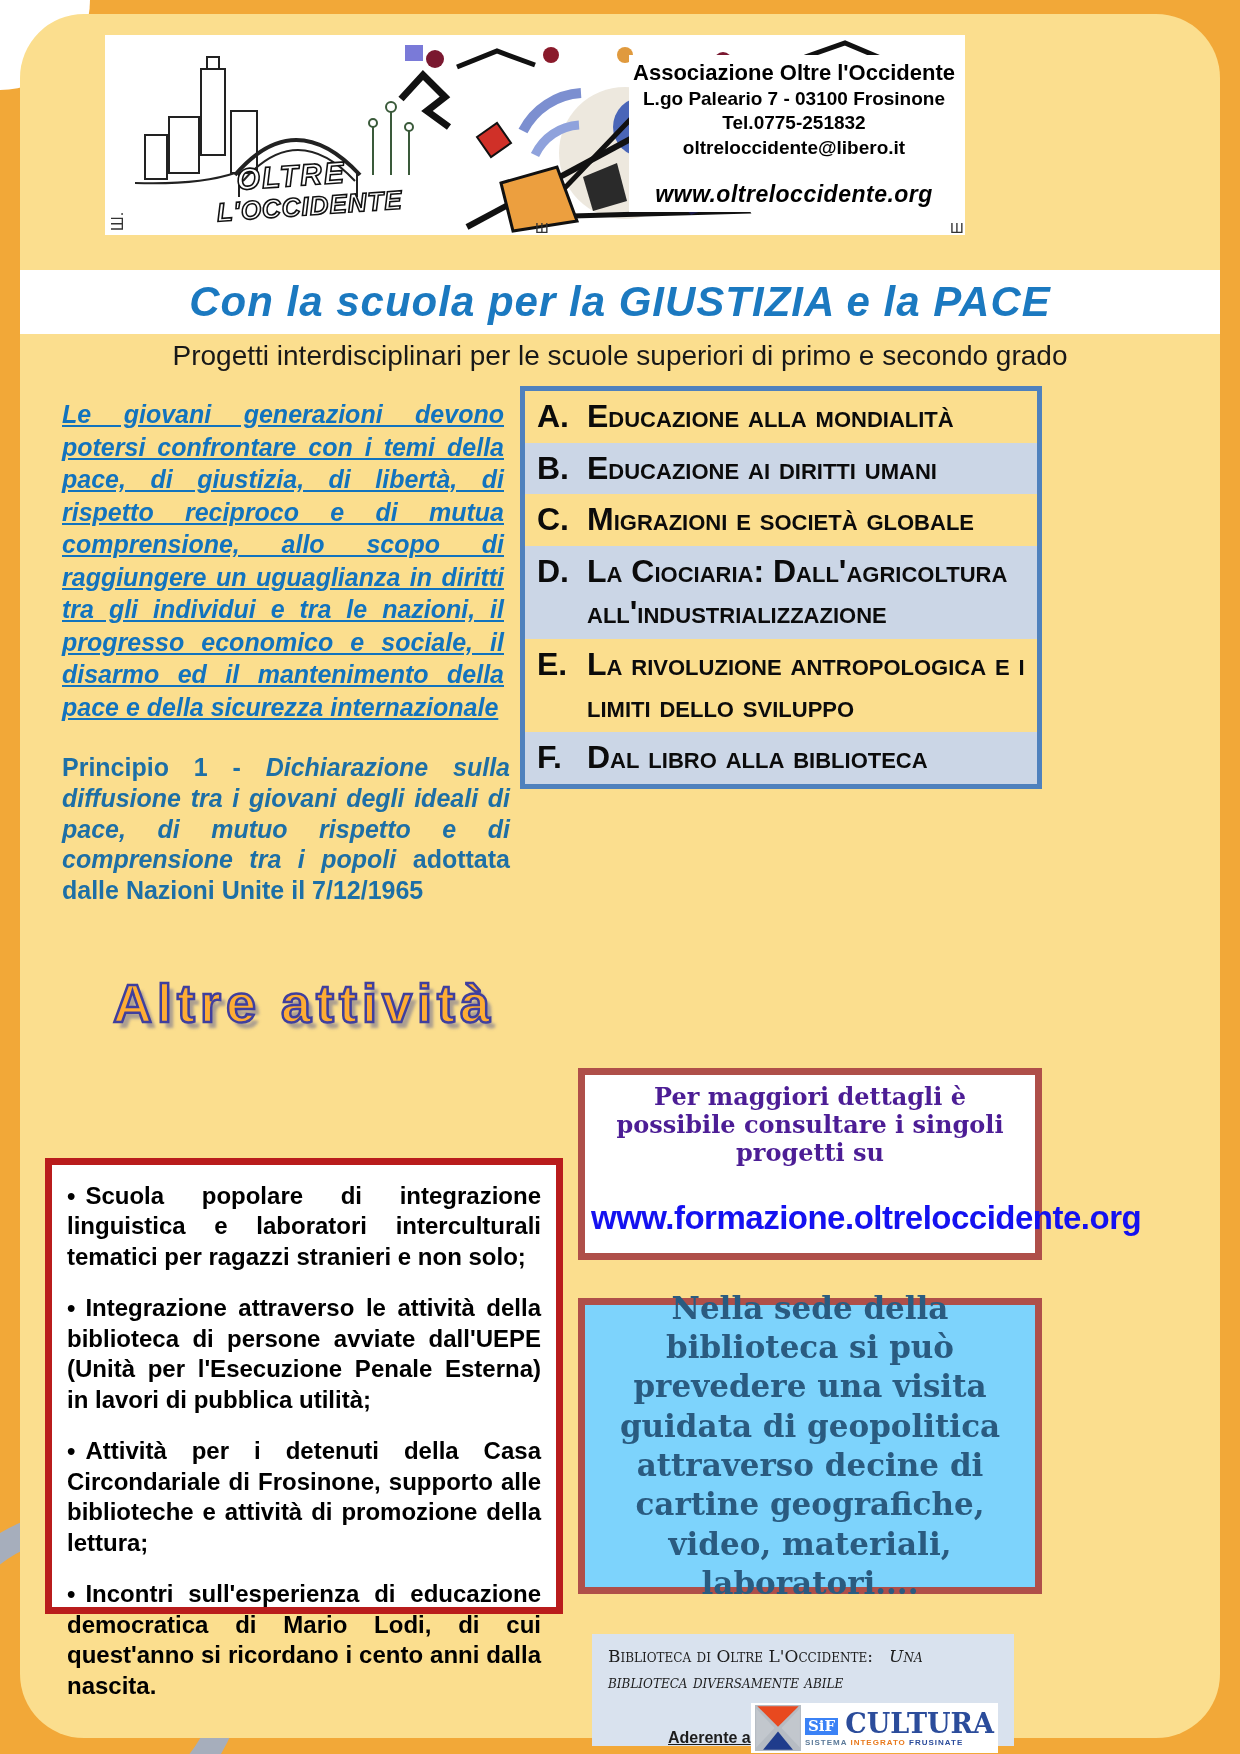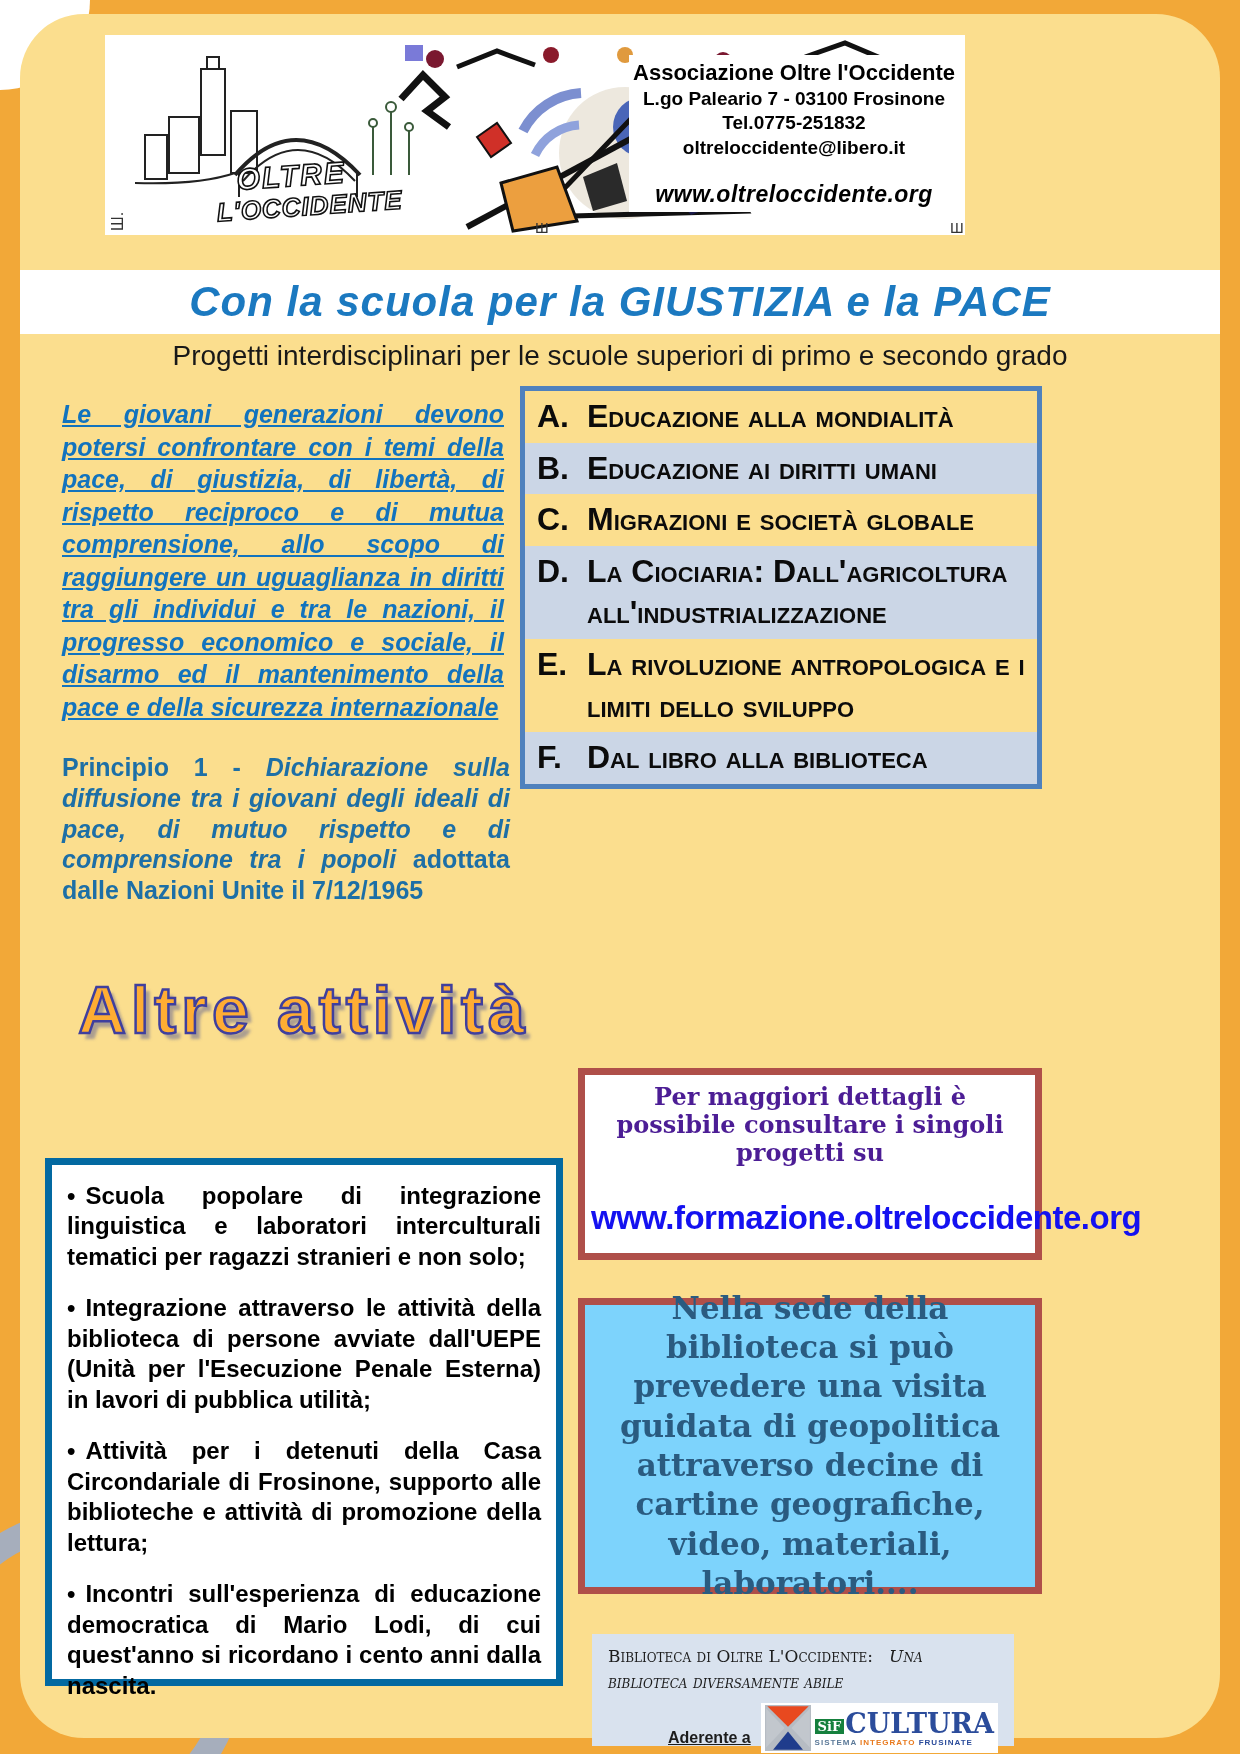--- a/index.html
+++ b/index.html
@@ -39,27 +39,27 @@
     background:#FBDE8E;}
   .pi{display:flex;padding:5px 8px 5px 12px;font-weight:bold;color:#0b0b0b;
     font-variant:small-caps;font-size:32px;line-height:1.3;}
   .pi .lab{width:50px;flex:none;}
   .pi .txt{flex:1;}
   .bg-y{background:#FBDE8E;}
   .bg-b{background:#CBD6E6;}
 
   
   .wordart{position:absolute;left:48px;top:972px;width:512px;text-align:center;
-    font-size:66px;font-weight:800;letter-spacing:5px;color:#FFAD33;
+    font-size:54px;font-weight:800;letter-spacing:5px;color:#FFAD33;
     -webkit-text-stroke:2.5px #3F3F9E;
     text-shadow:5px 6px 3px rgba(105,105,145,.55);white-space:nowrap;}
 
   
-  .bullets{position:absolute;left:45px;top:1158px;width:518px;height:528px;box-sizing:border-box;
-    border:7px solid #0369a1;background:#fff;padding:16px 15px;}
+  .bullets{position:absolute;left:45px;top:1158px;width:518px;height:456px;box-sizing:border-box;
+    border:7px solid #b91c1c;background:#fff;padding:16px 15px;}
   .bullets p{margin:0 0 21px 0;font-size:24px;line-height:1.27;font-weight:bold;color:#000;text-align:justify;}
   .bullets .blt{margin-right:10px;}
 
   
   .details-box{position:absolute;left:578px;top:1068px;width:464px;box-sizing:border-box;
     border:7px solid #AF4F49;background:#fff;text-align:center;padding:8px 6px 16px;}
   .details-box .txt{font-family:"DejaVu Serif",serif;font-weight:bold;font-size:24px;line-height:1.17;color:#4c1d95;}
   .details-box .link{display:inline-block;margin-top:32px;font-size:33px;font-weight:bold;color:#1411F0;letter-spacing:-.5px;}
 
   .visit-box{position:absolute;left:578px;top:1298px;width:464px;height:296px;box-sizing:border-box;
@@ -69,22 +69,22 @@
   .footer-box{position:absolute;left:592px;top:1634px;width:422px;height:112px;box-sizing:border-box;
     background:#D9E2EE;padding:10px 16px 6px;}
   .footer-box .l1{font-family:"DejaVu Serif",serif;font-variant:small-caps;font-size:17px;color:#1c1c1c;line-height:1.5;}
   .footer-box .l1 .it{font-style:italic;}
   .footer-row{display:flex;align-items:flex-end;justify-content:space-between;margin-top:8px;}
   .adherent{font-size:16px;font-weight:bold;color:#1c1c1c;text-decoration:underline;margin:0 0 6px 60px;}
   .logo{display:flex;align-items:center;background:#fff;padding:2px 4px;}
   .logo svg{display:block;}
   .logo-text{margin-left:4px;}
   .logo-name{font-family:"DejaVu Serif",serif;font-weight:bold;font-size:27px;color:#2B4C9B;line-height:1;}
-  .logo-sif{display:inline-block;background:#15803d;color:#fff;font-size:13px;font-weight:bold;
-    padding:1px 3px;margin-right:1px;vertical-align:2px;}
+  .logo-sif{display:inline-block;background:#3b82f6;color:#fff;font-size:15px;font-weight:bold;
+    padding:1px 3px;margin-right:7px;vertical-align:2px;}
   .logo-sub{font-size:8px;font-weight:bold;letter-spacing:1px;margin-top:1px;}
   .logo-sub .w1{color:#5C7A99;} .logo-sub .w2{color:#E87A1E;} .logo-sub .w3{color:#2B4C9B;}
 </style>
 </head>
 <body>
 
 <div class="corner-tl"></div>
 <div class="corner-arc"></div>
 <div class="panel"></div>
 

